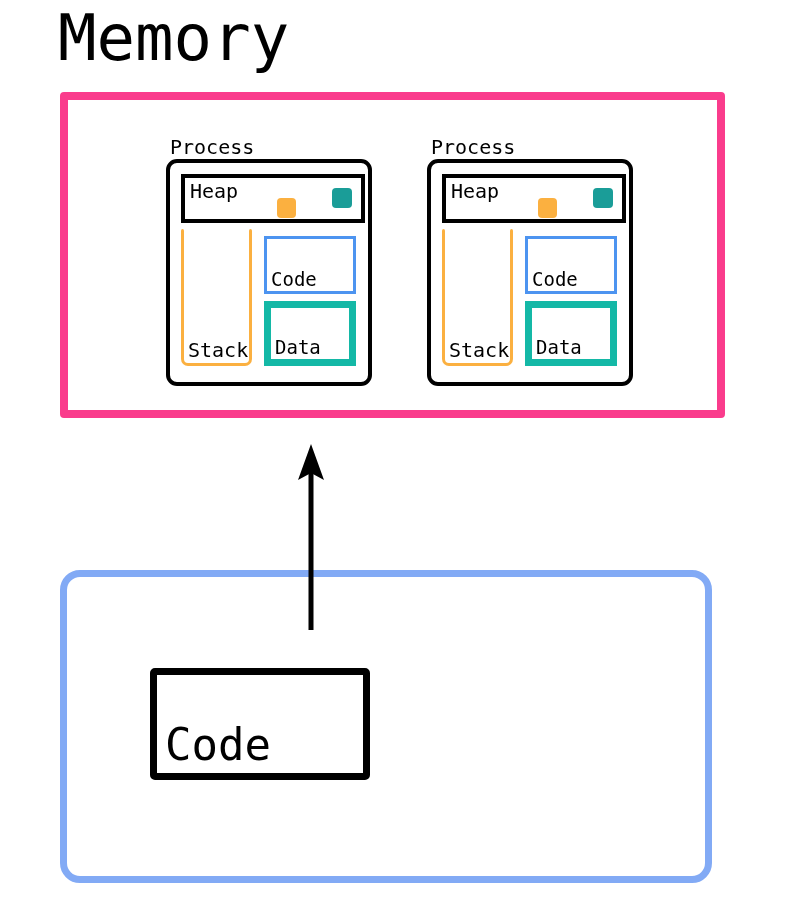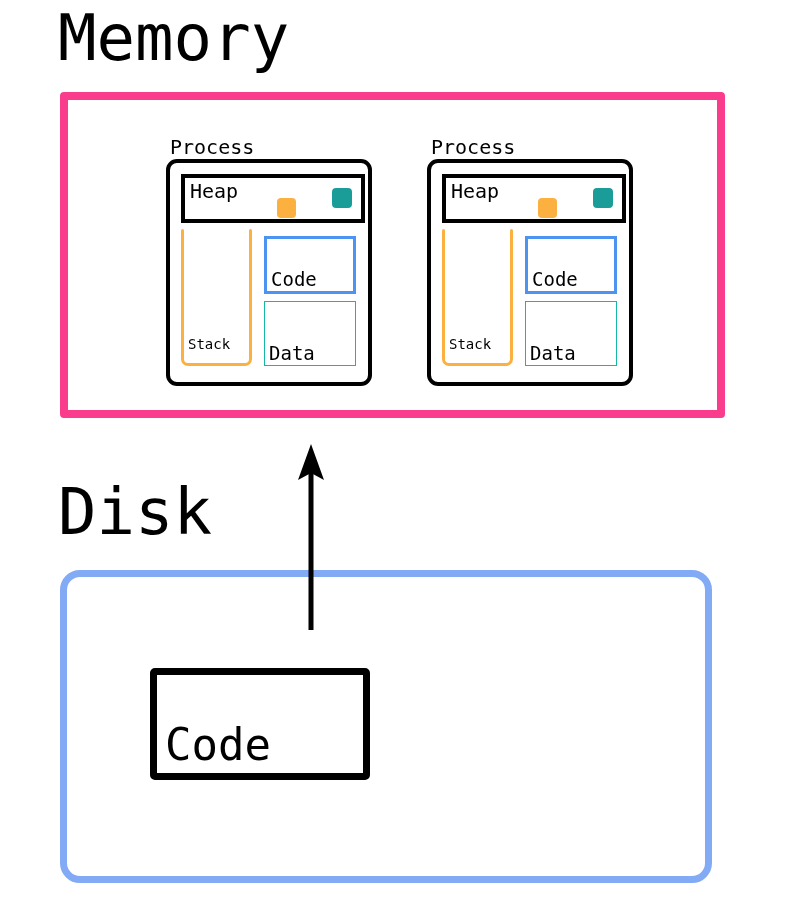--- a/index.html
+++ b/index.html
@@ -153,22 +153,22 @@
     width: 3px;
     height: 9px;
     background: #fbb040;
     border-radius: 2px 2px 0 0;
   }
   .stack-box::before { left: -3px; }
   .stack-box::after  { right: -3px; }
   .stack-label {
     position: absolute;
     left: 4px;
-    bottom: 9px;
-    font-size: 14px;
+    bottom: 3px;
+    font-size: 20px;
     line-height: 20px;
     white-space: nowrap;
   }
 
   
   .seg-box {
     position: absolute;
     box-sizing: border-box;
     background: #ffffff;
   }
@@ -186,21 +186,21 @@
     top: 73px;
     width: 92px;
     height: 58px;
     border: 3px solid #4d94f0;
   }
   .data-box {
     left: 94px;
     top: 138px;
     width: 92px;
     height: 65px;
-    border: 1px solid #14b8a6;
+    border: 7px solid #14b8a6;
     text-decoration: underline;
   }
 
   
   #load-arrow {
     position: absolute;
     left: 280px;
     top: 440px;
     width: 62px;
     height: 195px;
@@ -283,21 +283,20 @@
 
         <div class="seg-box data-box">
           <div class="seg-label">Data</div>
         </div>
 
       </div>
     </div>
 
   </div>
 
-  <div id="disk-title" class="section-title">Disk</div>
 
   <div id="disk-box">
   </div>
 
   <div id="disk-code-box">
     <div id="disk-code-label">Code</div>
   </div>
 
   <svg id="load-arrow" viewBox="0 0 62 195">
     <line x1="31" y1="190" x2="31" y2="22" stroke="#000000" stroke-width="5" stroke-linecap="butt"></line>

